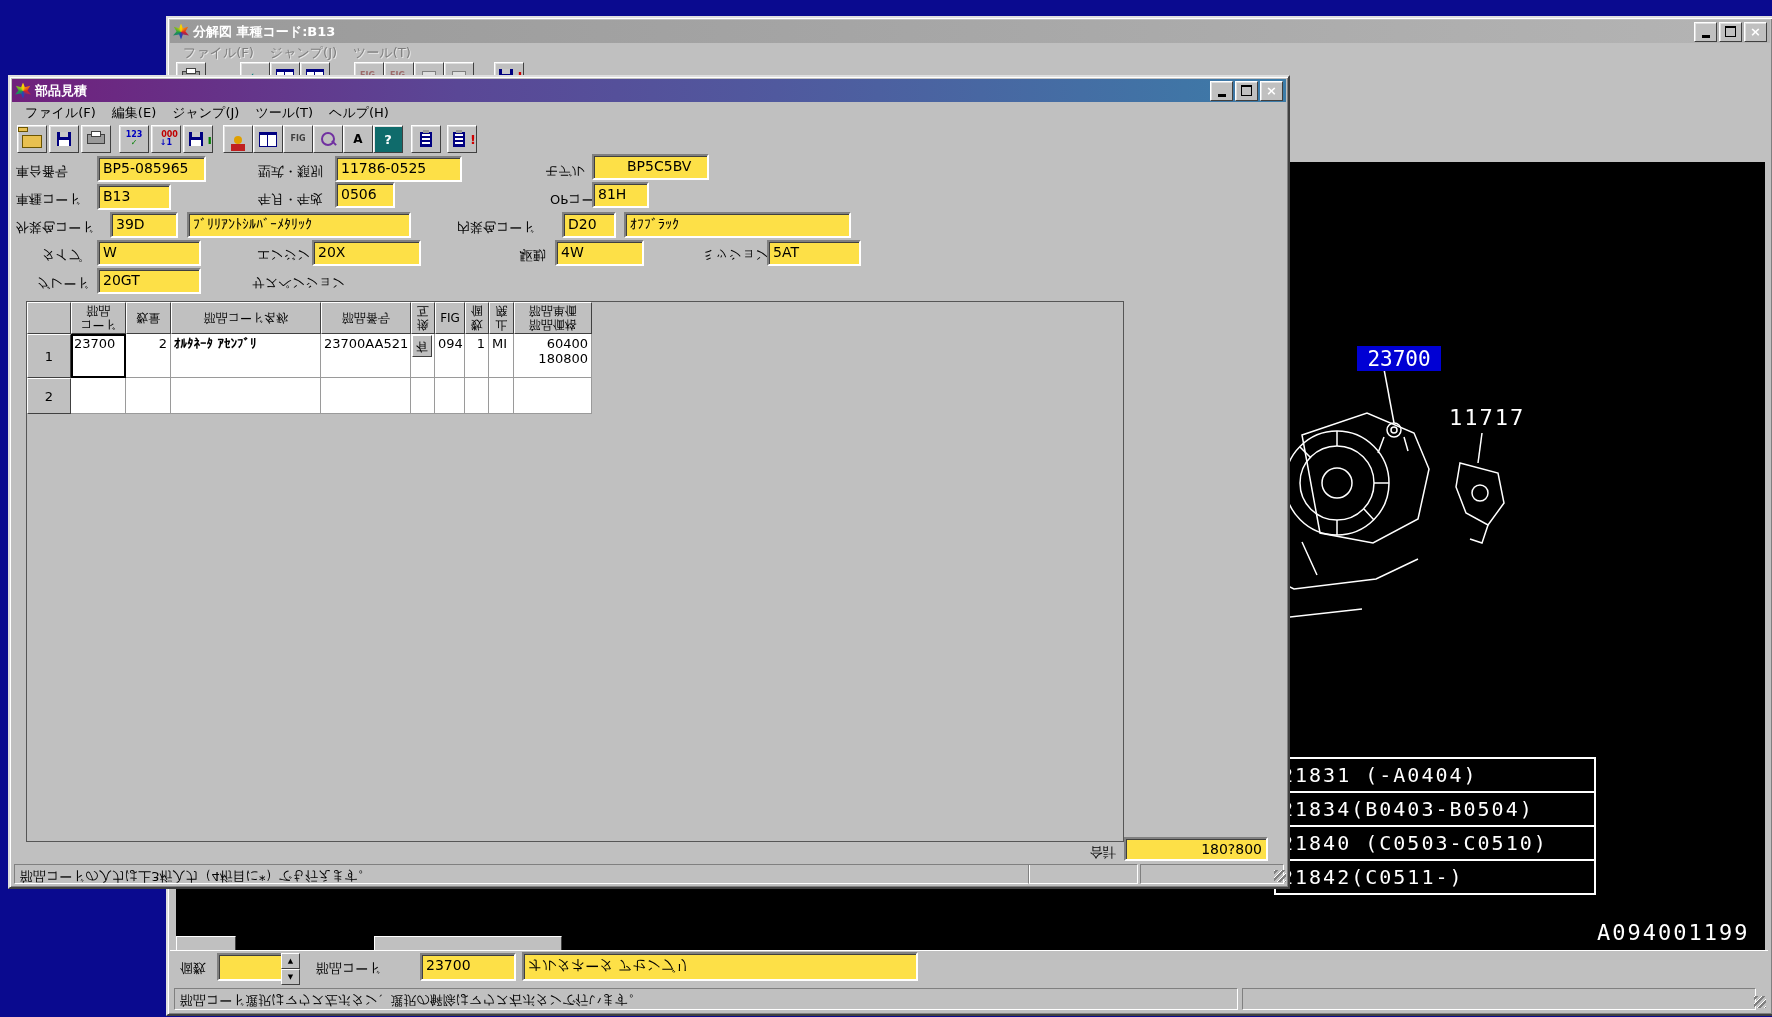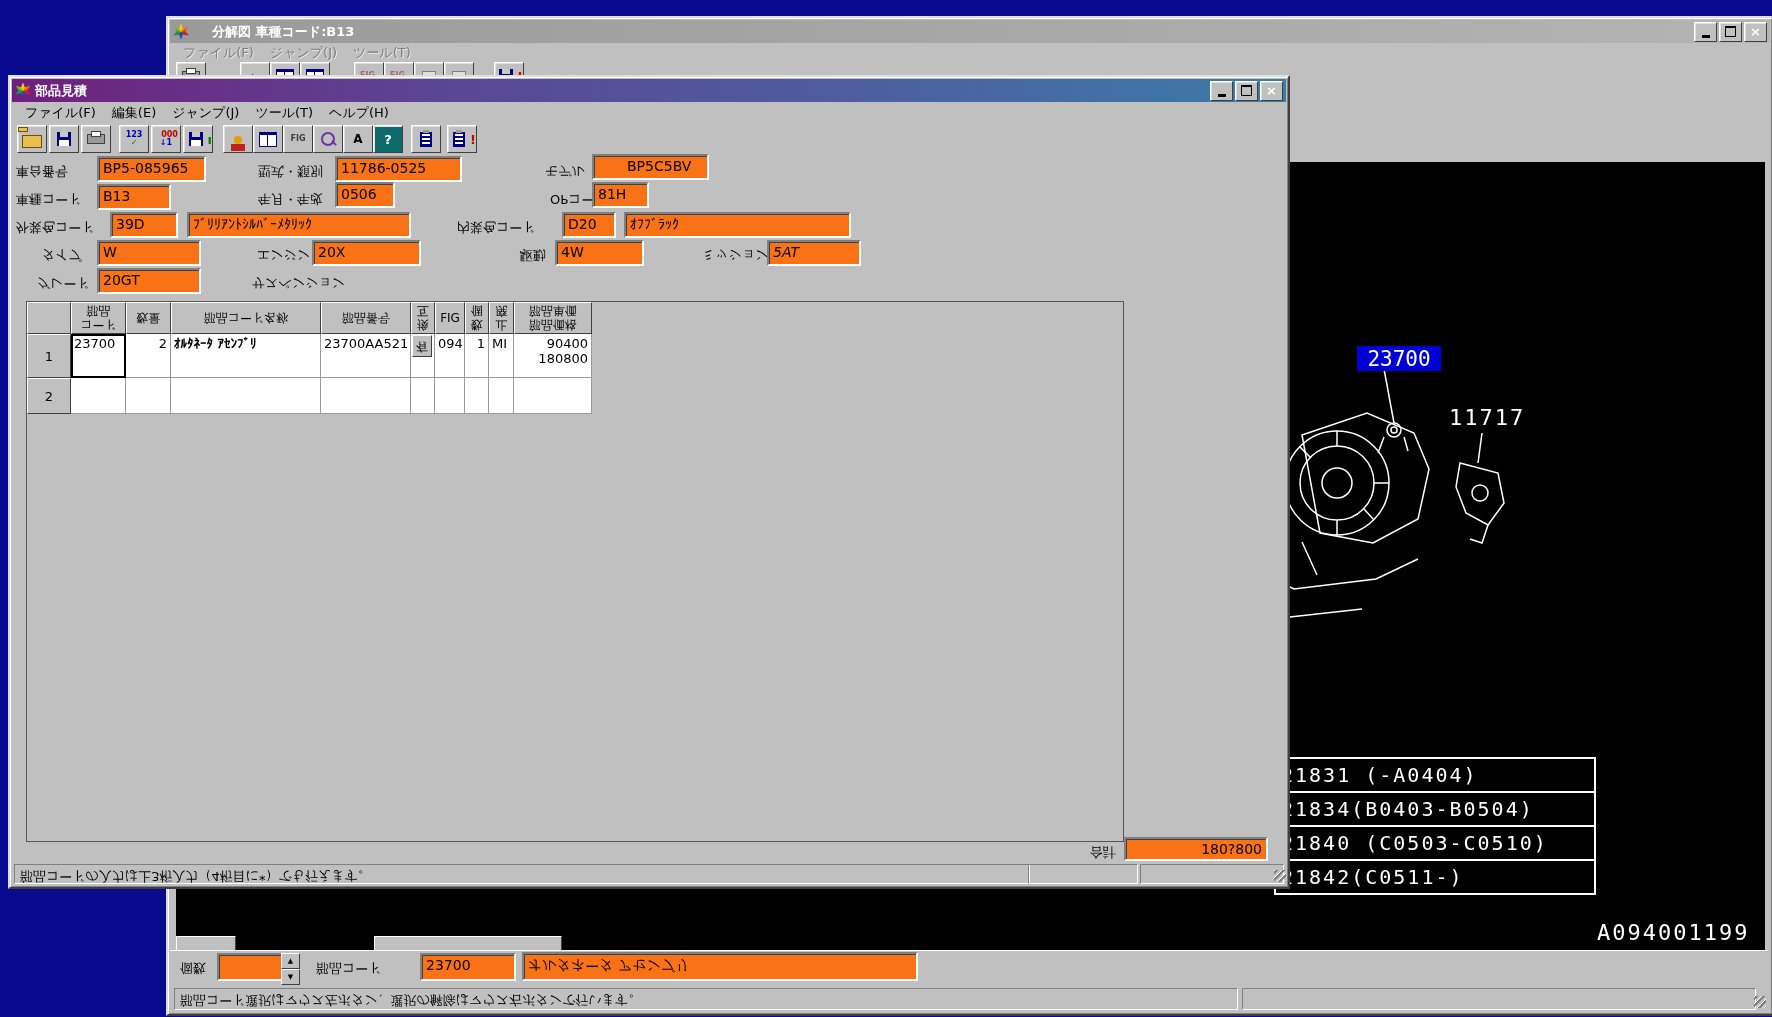--- a/index.html
+++ b/index.html
@@ -5,39 +5,39 @@
   html,body{margin:0;padding:0;}
   #screen{position:relative;width:1772px;height:1017px;background:#0a0a8f;overflow:hidden;
           font-family:"DejaVu Sans",sans-serif;font-size:13px;color:#000;}
   .abs{position:absolute;}
   
   .win{position:absolute;background:#c0c0c0;border:2px solid;border-color:#dfdfdf #404040 #404040 #dfdfdf;
        box-shadow:inset 1px 1px 0 #fff, inset -1px -1px 0 #808080;}
   .titlebar{position:absolute;left:2px;right:2px;top:2px;height:23px;display:flex;align-items:center;
             padding:0 3px;color:#fff;font-weight:bold;overflow:hidden;}
   .titlebar.active{background:linear-gradient(90deg,#70207c 0%,#5a4796 35%,#50599e 60%,#3c7ca8 100%);}
-  .titlebar.inactive{background:linear-gradient(90deg,#9a9a9a,#b4b4b4);gap:19px;}
+  .titlebar.inactive{background:linear-gradient(90deg,#9a9a9a,#b4b4b4);}
   .appicon{width:16px;height:16px;margin-right:4px;flex:none;
            background:conic-gradient(#ffd800,#e02020,#2040c0,#20a040,#ffd800);
            clip-path:polygon(50% 0,62% 30%,95% 20%,78% 50%,100% 75%,62% 68%,50% 100%,38% 68%,0 75%,22% 50%,5% 20%,38% 30%);}
   .caption-btns{margin-left:auto;display:flex;gap:2px;}
   .cap-btn{width:21px;height:18px;background:#c0c0c0;border:1px solid;border-color:#fff #404040 #404040 #fff;
            box-shadow:inset 1px 1px 0 #dfdfdf;display:flex;align-items:center;justify-content:center;}
   .glyph-min{width:8px;height:3px;background:#000;margin-top:9px;}
   .glyph-max{width:9px;height:8px;border:1px solid #000;border-top-width:2px;}
   .glyph-close{font-weight:bold;font-size:13px;line-height:1;font-family:"DejaVu Sans",sans-serif;}
   .menubar{position:absolute;display:flex;gap:2px;align-items:center;padding-left:6px;}
   .menu-item{padding:2px 7px;}
   .menu-dim{color:#7d7d7d;text-shadow:1px 1px 0 #e8e8e8;}
   .toolbar-btn{position:absolute;width:28px;height:26px;background:#c0c0c0;border:1px solid;
                border-color:#fff #404040 #404040 #fff;box-shadow:inset 1px 1px 0 #dfdfdf;
                display:flex;align-items:center;justify-content:center;overflow:hidden;}
   .flip{display:inline-block;transform:scaleY(-1);}
   .lbl{position:absolute;white-space:nowrap;font-size:13px;}
-  .tbox{position:absolute;background:#f97316;border:2px solid;border-color:#808080 #fff #fff #808080;
+  .tbox{position:absolute;background:#fde047;border:2px solid;border-color:#808080 #fff #fff #808080;
         box-shadow:inset 1px 1px 0 #404040;padding:2px 4px;font-size:14px;white-space:nowrap;overflow:hidden;}
   .sunkpanel{position:absolute;border:1px solid;border-color:#808080 #fff #fff #808080;
              padding:2px 5px;white-space:nowrap;overflow:hidden;}
   
   .grid-cell{box-sizing:border-box;float:left;height:100%;}
   .th{background:#c0c0c0;border:1px solid;border-color:#fff #404040 #404040 #fff;
       display:flex;flex-direction:column;align-items:center;justify-content:center;line-height:14px;font-size:12px;}
   .td{background:#fff;border-right:1px solid #9a9a9a;border-bottom:1px solid #9a9a9a;
       padding:2px 3px;font-size:13px;overflow:hidden;white-space:nowrap;}
   .rownum{background:#c0c0c0;border:1px solid;border-color:#fff #404040 #404040 #fff;
@@ -283,21 +283,21 @@
     <div class="tbox" style="left:552px;top:135px;width:42px;height:18px;">D20</div>
     <div class="tbox" style="left:614px;top:135px;width:215px;height:18px;">ｵﾌﾌﾞﾗｯｸ</div>
 
     <span class="lbl" style="left:32px;top:169px;"><span class="flip">タイプ</span></span>
     <div class="tbox" style="left:87px;top:163px;width:92px;height:18px;">W</div>
     <span class="lbl" style="left:247px;top:169px;"><span class="flip">エンジン</span></span>
     <div class="tbox" style="left:302px;top:163px;width:97px;height:18px;">20X</div>
     <span class="lbl" style="left:510px;top:169px;"><span class="flip">駆動</span></span>
     <div class="tbox" style="left:545px;top:163px;width:77px;height:18px;">4W</div>
     <span class="lbl" style="left:692px;top:169px;"><span class="flip">ミッション</span></span>
-    <div class="tbox" style="left:757px;top:163px;width:82px;height:18px;font-style:italic;">5AT</div>
+    <div class="tbox" style="left:757px;top:163px;width:82px;height:18px;">5AT</div>
 
     <span class="lbl" style="left:27px;top:197px;"><span class="flip">グレード</span></span>
     <div class="tbox" style="left:87px;top:191px;width:92px;height:18px;">20GT</div>
     <span class="lbl" style="left:242px;top:197px;"><span class="flip">サスペンション</span></span>
     <div class="tbox" style="left:310px;top:191px;width:97px;height:18px;margin-top:48px;">N/S</div>
 
     <div class="abs" style="left:16px;top:224px;width:1096px;height:539px;border:1px solid #565656;background:#c0c0c0;">
 
       <div class="trow" style="top:0;height:32px;">
         <div class="grid-cell th" style="width:44px;"></div>
@@ -343,21 +343,21 @@
         <div class="grid-cell td" style="width:90px;">23700AA521</div>
         <div class="grid-cell td" style="width:24px;padding:1px;">
           <span style="display:flex;align-items:center;justify-content:center;width:18px;height:20px;background:#c0c0c0;border:1px solid;border-color:#fff #404040 #404040 #fff;font-size:12px;">
             <span class="flip">有</span>
             </span>
           </div>
         <div class="grid-cell td" style="width:30px;">094</div>
         <div class="grid-cell td" style="width:24px;text-align:right;">1</div>
         <div class="grid-cell td" style="width:25px;">MI</div>
         <div class="grid-cell td" style="width:78px;text-align:right;">
-          <span>90400</span><br>
+          <span>60400</span><br>
           <span>180800</span></div>
       </div>
 
       <div class="trow" style="top:76px;height:36px;">
         <div class="grid-cell rownum" style="width:44px;">2</div>
         <div class="grid-cell td" style="width:55px;"></div>
         <div class="grid-cell td" style="width:45px;"></div>
         <div class="grid-cell td" style="width:150px;"></div>
         <div class="grid-cell td" style="width:90px;"></div>
         <div class="grid-cell td" style="width:24px;"></div>

